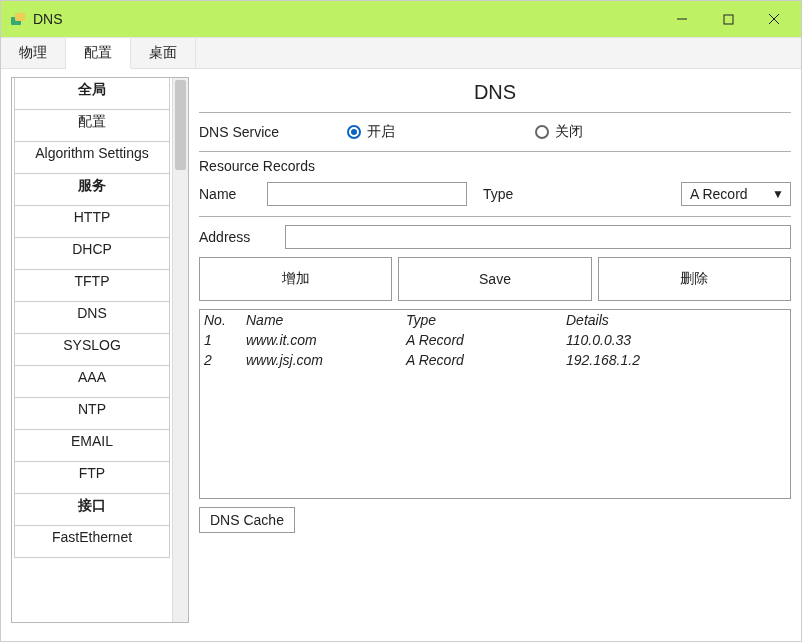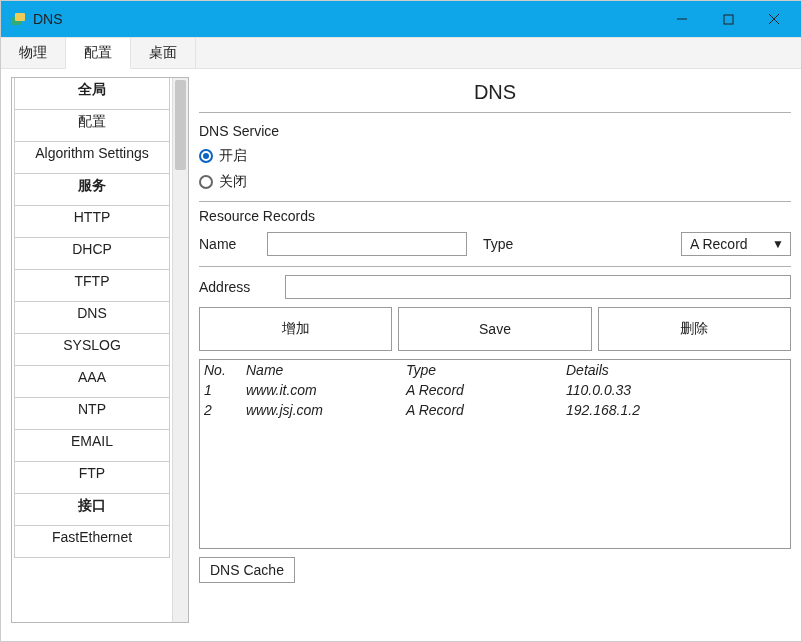--- a/index.html
+++ b/index.html
@@ -1,37 +1,37 @@
 <!DOCTYPE html>
 <html><head>
 <meta charset="utf-8">
 <style>
   * { box-sizing: border-box; }
   body { margin:0; font-family: "Segoe UI", Arial, sans-serif; font-size:14px; color:#222; width:802px; }
-  .window { width:802px; height:642px; border:1px solid #ccc; display:flex; flex-direction:column; background:#0ea5e9; }
+  .window { width:802px; height:642px; border:1px solid #ccc; display:flex; flex-direction:column; background:#bef264; }
   .titlebar { height:36px; display:flex; align-items:center; padding:0 4px 0 8px; }
   .titlebar .icon { width:18px; height:18px; margin-right:6px; display:flex; align-items:center; justify-content:center; }
   .titlebar .title { flex:0 0 auto; }
   .titlebar .spacer { flex:1; }
   .ctrl { width:46px; height:32px; display:flex; align-items:center; justify-content:center; font-size:14px; font-family: "Segoe MDL2 Assets", Arial; }
   .ctrl svg { stroke:#222; }
   .tabs { height:32px; background:#f4f4f4; border-top:1px solid #e3e3e3; border-bottom:1px solid #e3e3e3; display:flex; align-items:stretch; }
   .tab { padding:0 18px; display:flex; align-items:center; border-right:1px solid #e3e3e3; cursor:default; }
   .tab.active { background:#fff; border-bottom:2px solid #fff; margin-bottom:-1px; }
   .body { flex:1; display:flex; padding:8px 10px 18px 10px; gap:10px; background:#fff; }
   .sidebar-wrap { width:178px; display:flex; border:1px solid #b8b8b8; }
   .sidebar { flex:1; overflow:hidden; }
   .side-item { height:33px; border:1px solid #ccc; margin:-1px 2px 0 2px; text-align:center; line-height:23px; background:#fff; }
   .side-item.bold { font-weight:600; }
   .scroll { width:16px; background:#efefef; border-left:1px solid #dcdcdc; position:relative; }
   .scroll-thumb { position:absolute; left:2px; right:2px; top:2px; height:90px; background:#c7c7c7; border-radius:2px; }
   .main { flex:1; display:flex; flex-direction:column; }
   .heading { text-align:center; font-size:20px; padding:4px 0 8px; }
   .hr { border:none; border-top:1px solid #b0b0b0; margin:0; }
-  .row { display:flex; align-items:flex-start; padding:10px 0; gap:8px;flex-direction:column; }
+  .row { display:flex; align-items:center; padding:10px 0; gap:8px; }
   .row-label { width:140px; }
   .radio-wrap { display:flex; align-items:center; gap:6px; width:180px; }
   .radio { width:14px; height:14px; border-radius:50%; border:2px solid #666; display:inline-block; position:relative; }
   .radio.sel { border-color:#0a63c2; }
   .radio.sel::after { content:""; position:absolute; inset:2px; border-radius:50%; background:#0a63c2; }
   .section-label { padding:6px 0 4px; }
   .field-row { display:flex; align-items:center; gap:8px; padding:4px 0 10px; }
   .inp { height:24px; border:1px solid #9a9a9a; background:#fff; padding:0 4px; }
   .select { height:24px; display:flex; align-items:center; justify-content:space-between; border:1px solid #9a9a9a; padding:0 6px 0 8px; width:110px; background:#fff; }
   .chev { font-size:12px; }

